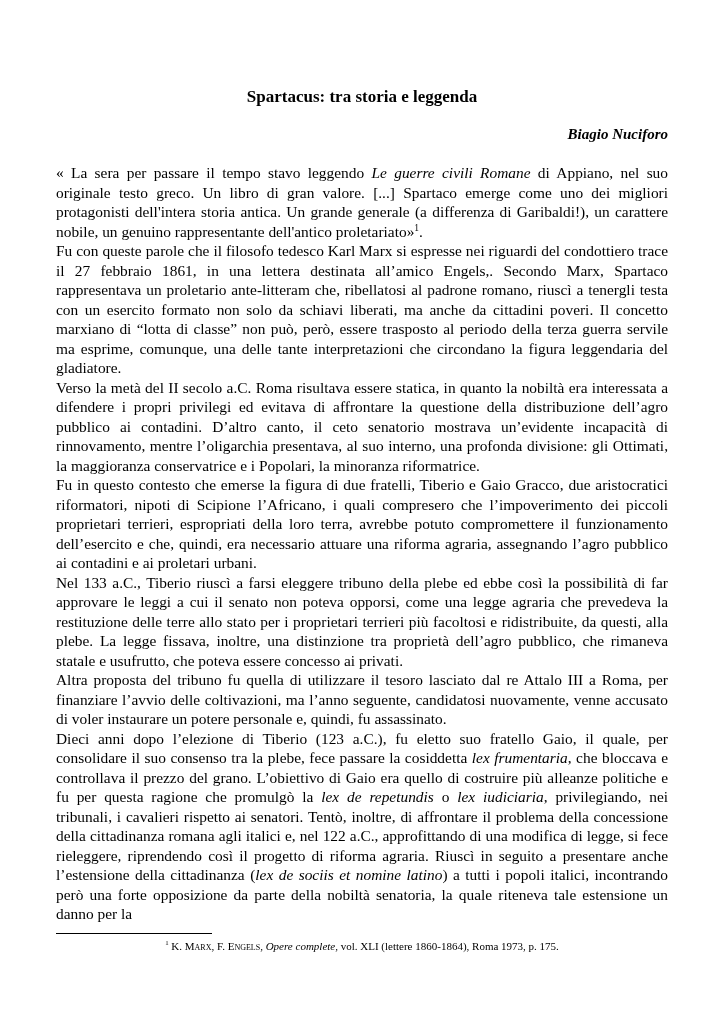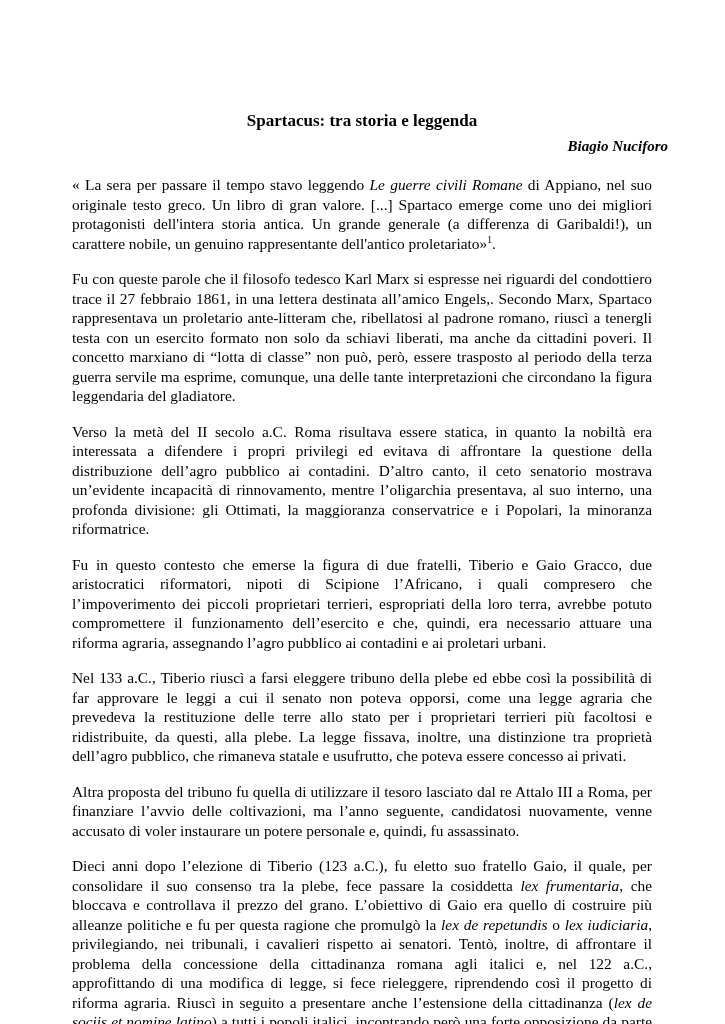--- a/index.html
+++ b/index.html
@@ -6,47 +6,47 @@
   body {
     width: 725px;
     height: 1024px;
     background: #ffffff;
     font-family: "Liberation Serif", serif;
   }
   .page {
     width: 725px;
     height: 1024px;
     box-sizing: border-box;
-    padding: 110px 57px 0 56px;
+    padding: 86px 57px 0 56px;
     background: #ffffff;
     color: #000000;
     overflow: hidden;
   }
   .title {
     margin: 0;
     font-size: 17px;
     line-height: 21px;
     font-weight: bold;
     text-align: center;
   }
   .author {
-    margin-top: 6px;
+    margin-top: 18px;
     font-size: 15px;
     line-height: 19px;
     font-weight: bold;
     font-style: italic;
     text-align: right;
   }
   .body-text {
     margin-top: 19px;
     font-size: 15.4px;
     line-height: 19.5px;
     text-align: justify;
   }
-  .body-text p { margin: 16px; }
+  .body-text p { margin: 0; }
   em { font-style: italic; }
   sup {
     font-size: 0.62em;
     vertical-align: super;
     line-height: 0;
   }
   .sc { font-variant: small-caps; }
   .footnote-sep {
     width: 156px;
     height: 0;

